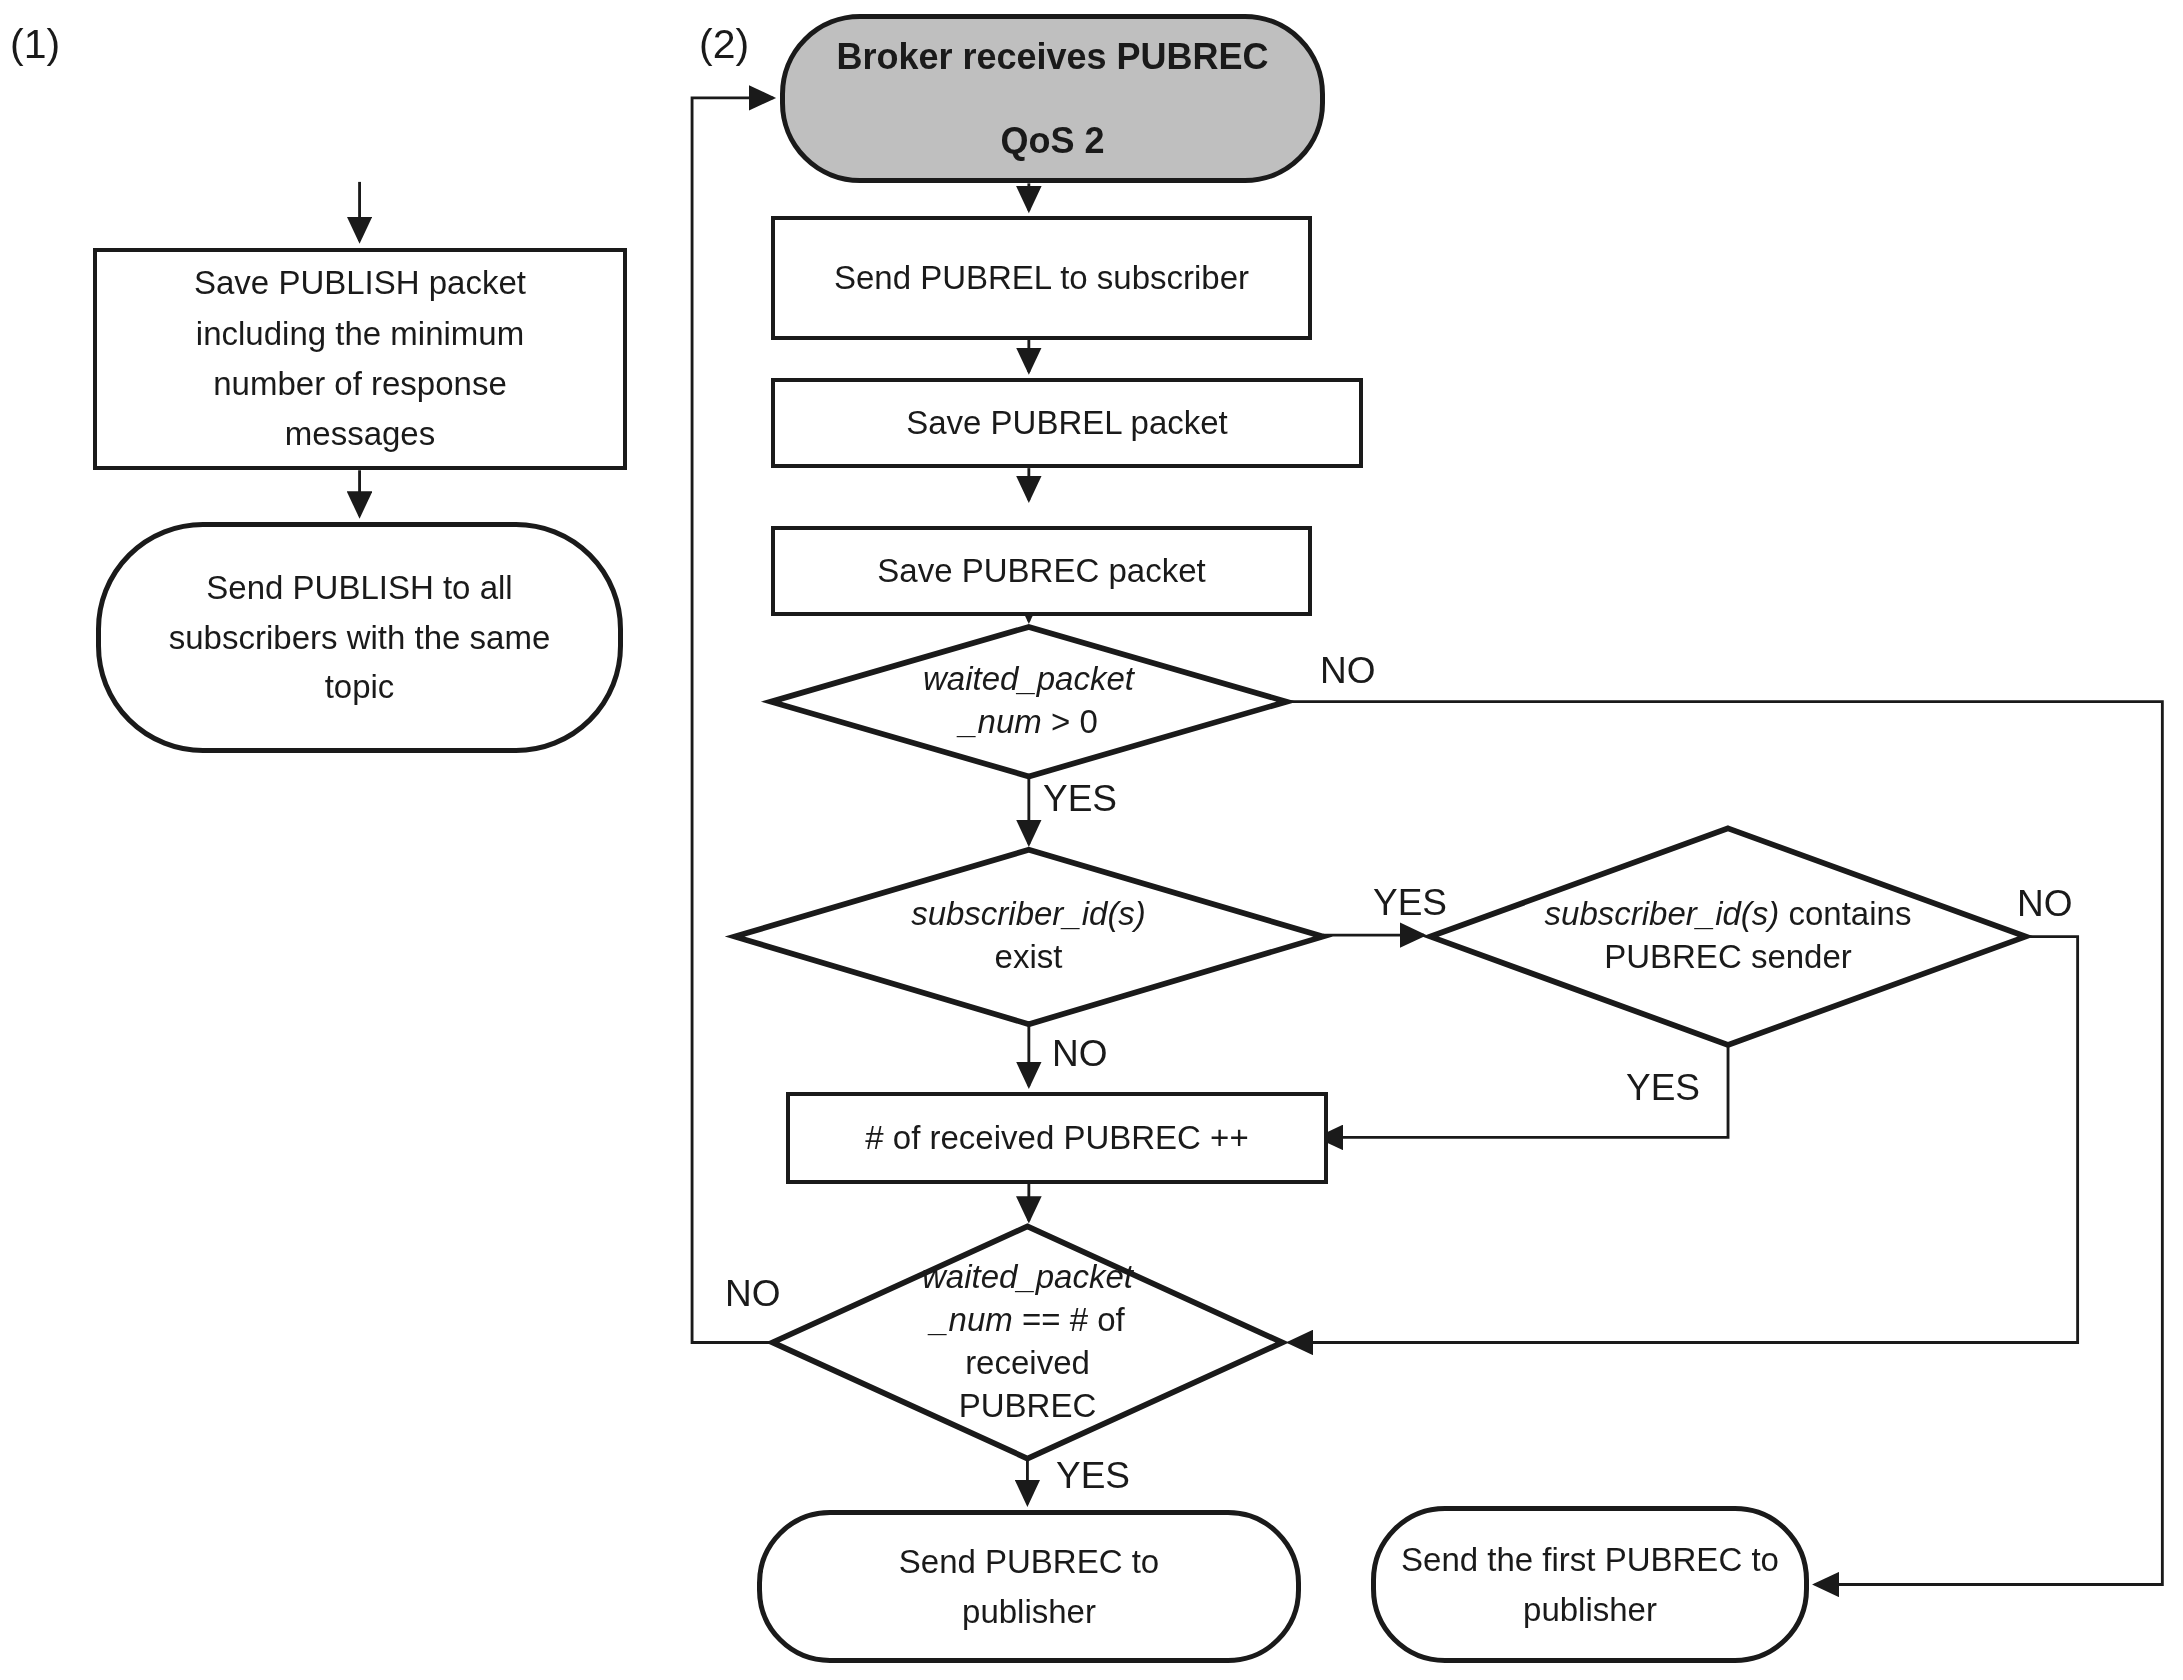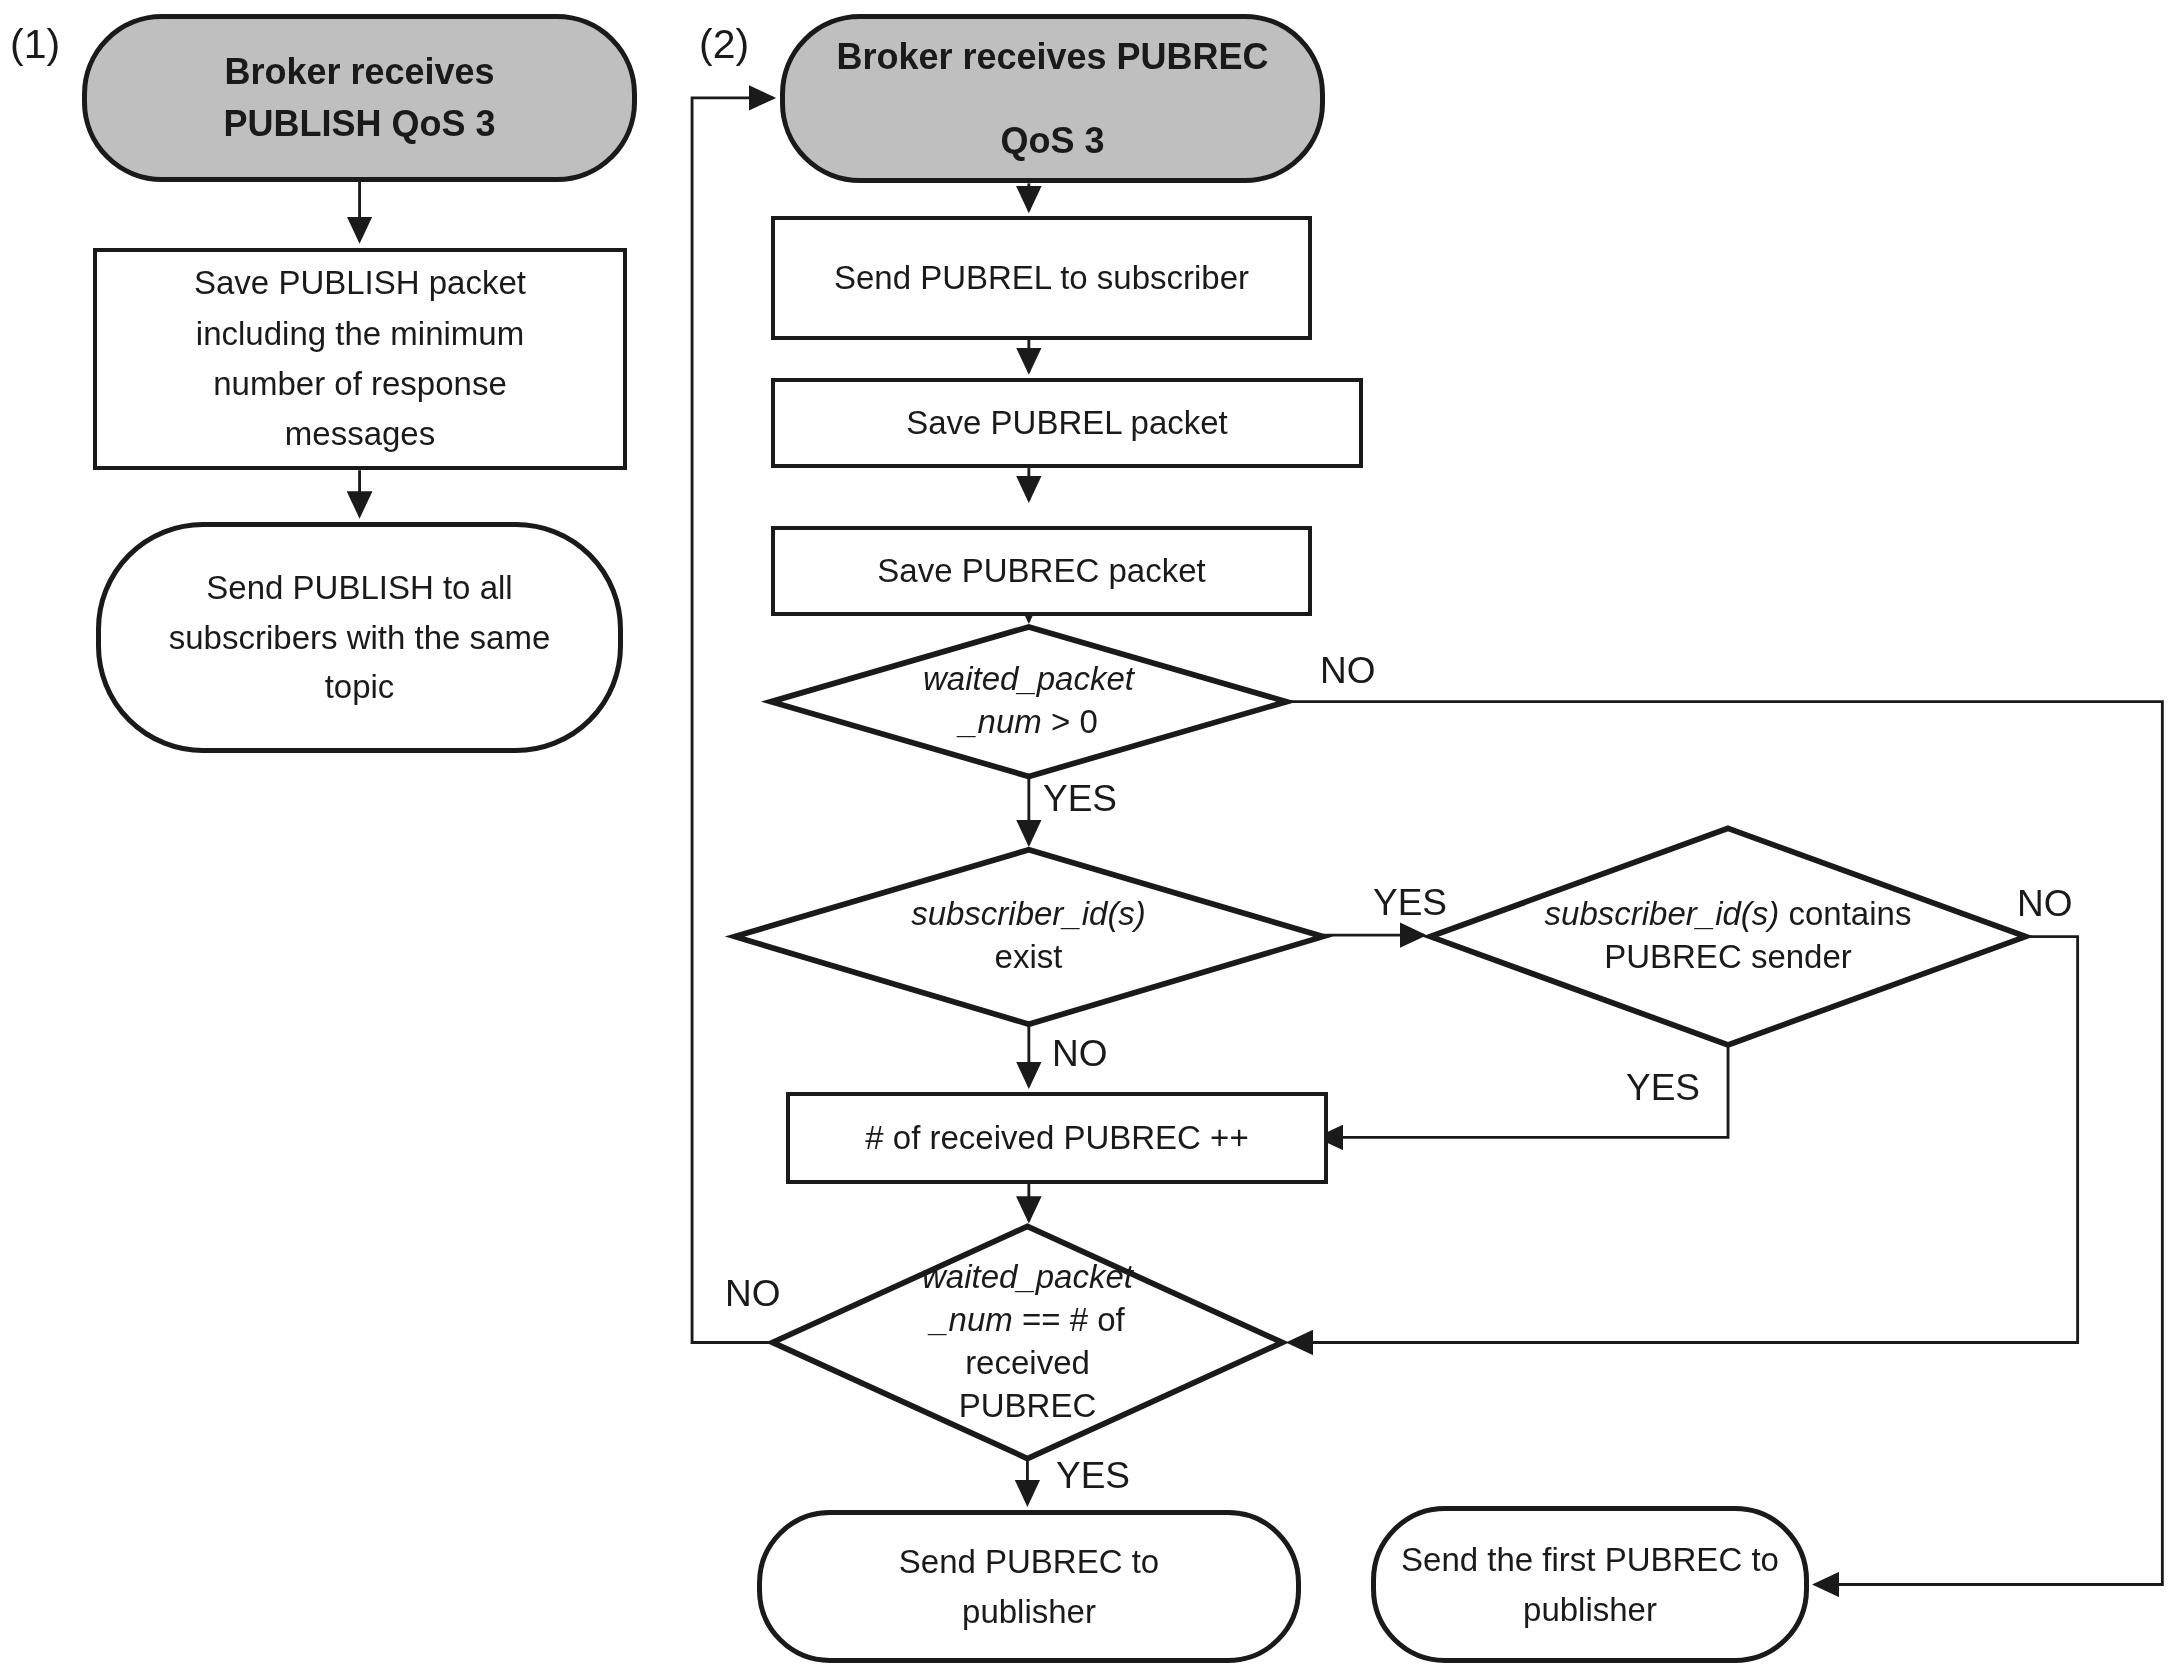--- a/index.html
+++ b/index.html
@@ -87,39 +87,35 @@
 
     <polygon class="diamond" points="1445,880 1807,985 1445,1090 1083,985"></polygon>
     <polygon class="diamond" points="1445,1193 1858,1315 1445,1438 1032,1315"></polygon>
     <polygon class="diamond" points="2427,1163 2845,1315 2427,1467 2009,1315"></polygon>
     <polygon class="diamond" points="1443,1722 1801,1885 1443,2048 1085,1885"></polygon>
   </svg>
 
   <div class="elabel l-part1">(1)</div>
   <div class="elabel l-part2">(2)</div>
 
-  <div class="node terminal gray r-t1">
-    <span>Broker receives</span>
-    <span>PUBLISH QoS 3</span>
-  </div>
   <div class="node r-r1">
     <span>Save PUBLISH packet</span>
     <span>including the minimum</span>
     <span>number of response</span>
     <span>messages</span>
   </div>
   <div class="node terminal r-t2">
     <span>Send PUBLISH to all</span>
     <span>subscribers with the same</span>
     <span>topic</span>
   </div>
 
   <div class="node terminal gray r-t3">
     <span>Broker receives PUBREC</span>
-    <span>QoS 3</span>
+    <span>QoS 2</span>
   </div>
   <div class="node r-r2">
     <span>Send PUBREL to subscriber</span>
   </div>
   <div class="node r-r3">
     <span>Save PUBREL packet</span>
   </div>
   <div class="node r-r4">
     <span>Save PUBREC packet</span>
   </div>

